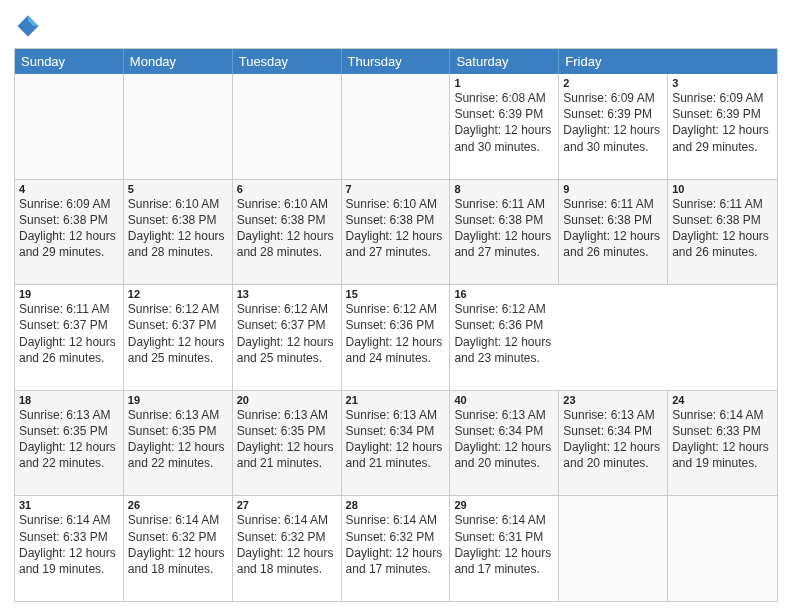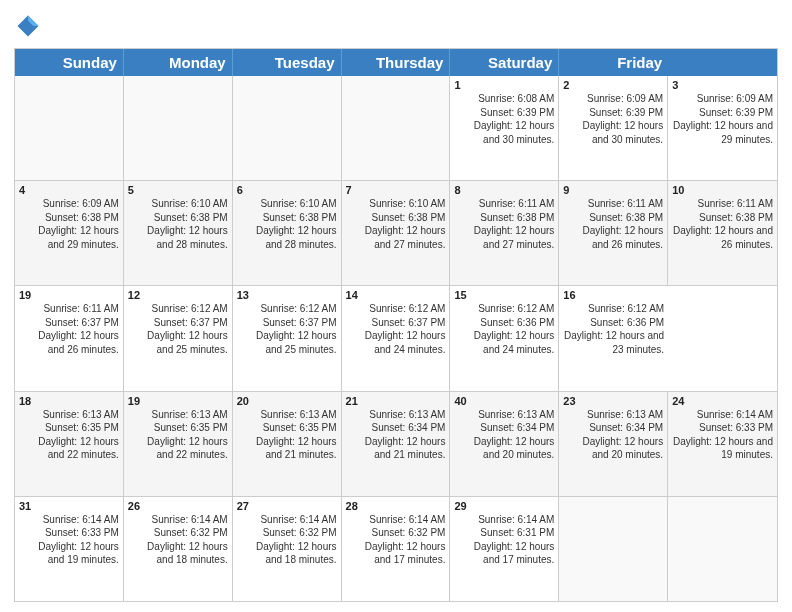--- a/index.html
+++ b/index.html
@@ -65,24 +65,24 @@
       flex-direction: column;
       border: 1px solid #ccc;
     }
     .cal-header {
       display: grid;
       grid-template-columns: repeat(7, 1fr);
       background: #3a7fc1;
     }
     .cal-header-cell {
       color: #fff;
-      font-weight: bold;
-      font-size: 15px;
+      font-weight: normal;
+      font-size: 13px;
       padding: 5px 6px;
-      text-align: right;
+      text-align: left;
       border-right: 1px solid #5a9fd4;
     }
     .cal-header-cell:last-child { border-right: none; }
     .cal-body {
       flex: 1;
       display: flex;
       flex-direction: column;
     }
     .cal-row {
       display: grid;
@@ -102,24 +102,23 @@
     }
     .cal-cell:last-child { border-right: none; }
     .cal-cell.empty { background: #f9f9f9; }
     .day-num {
       font-size: 11px;
       font-weight: bold;
       color: #222;
       margin-bottom: 1px;
     }
     .day-info {
-      font-size: 10px;
+      font-size: 12px;
       color: #333;
       line-height: 1.35;
-      text-align: right;
     }
     .alt-row .cal-cell {
       background: #f5f5f5;
     }
   </style>
 </head>
 <body>
 
 <div class="page">
   <div class="header">
@@ -230,26 +229,20 @@
 Sunset: 6:37 PM
 Daylight: 12 hours and 25 minutes.</div>
           </div>
           <div class="cal-cell">
             <div class="day-num">13</div>
             <div class="day-info">Sunrise: 6:12 AM
 Sunset: 6:37 PM
 Daylight: 12 hours and 25 minutes.</div>
           </div>
           <div class="cal-cell">
-            <div class="day-num">14</div>
-            <div class="day-info">Sunrise: 6:12 AM
-Sunset: 6:37 PM
-Daylight: 12 hours and 24 minutes.</div>
-          </div>
-          <div class="cal-cell">
             <div class="day-num">15</div>
             <div class="day-info">Sunrise: 6:12 AM
 Sunset: 6:36 PM
 Daylight: 12 hours and 24 minutes.</div>
           </div>
           <div class="cal-cell">
             <div class="day-num">16</div>
             <div class="day-info">Sunrise: 6:12 AM
 Sunset: 6:36 PM
 Daylight: 12 hours and 23 minutes.</div>

